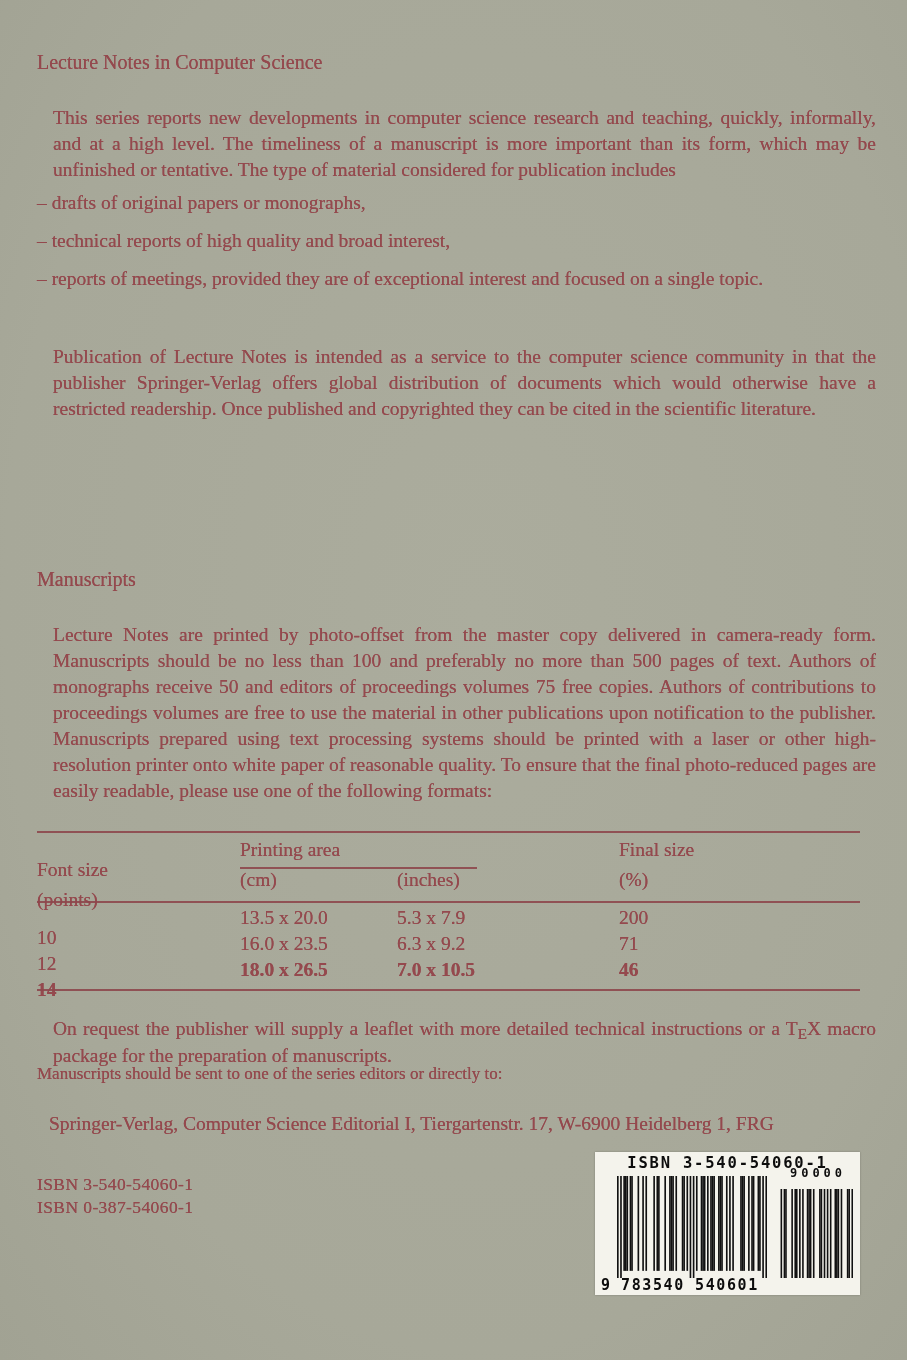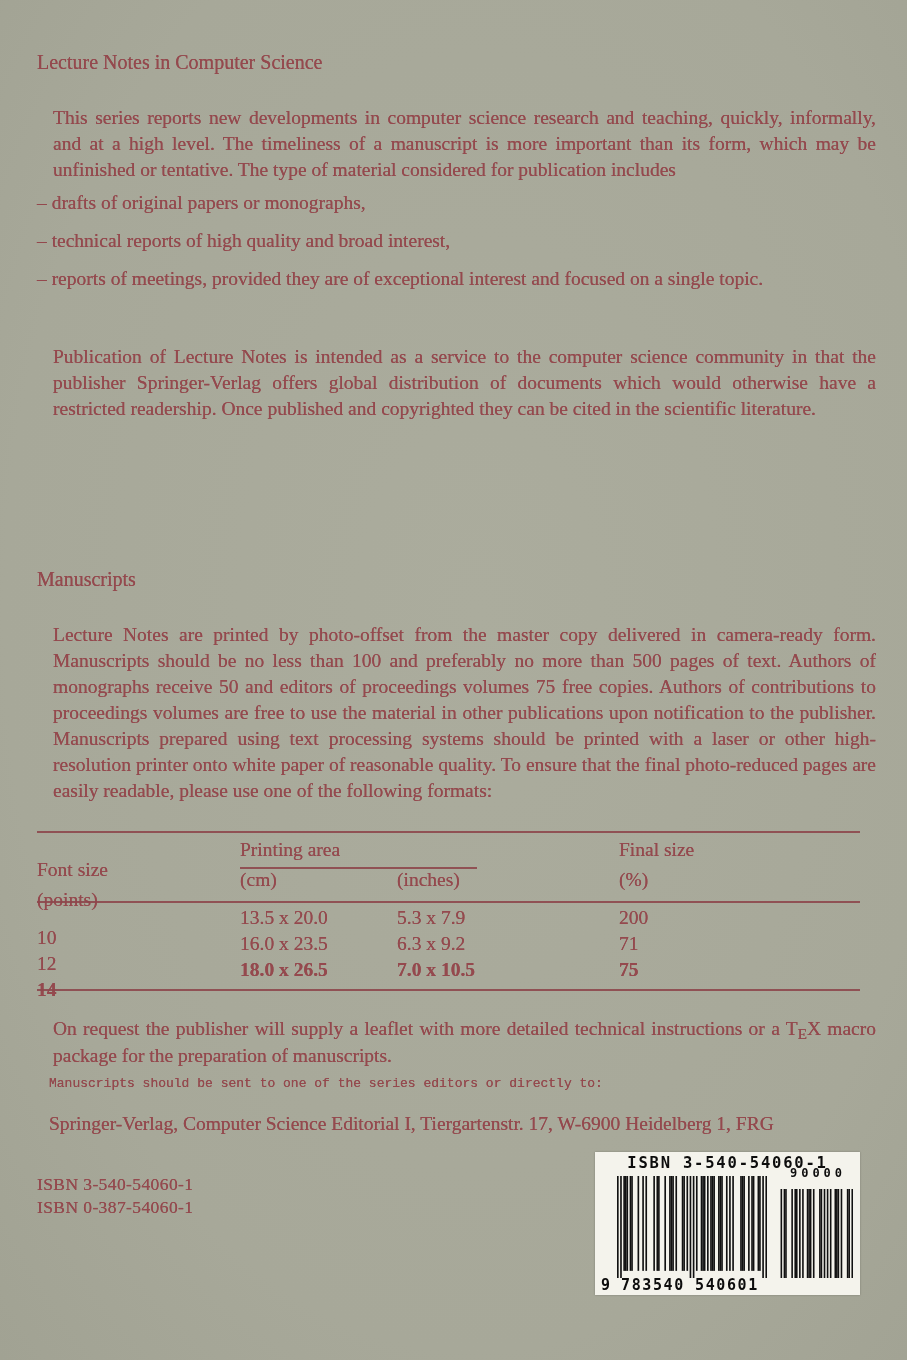--- a/index.html
+++ b/index.html
@@ -58,21 +58,21 @@
   .dr3{top:128px;font-weight:bold;}
   
   .p-tex{top:1000px;}
   .tex-sub{
     display:inline-block;
     font-size:0.78em;
     transform:translateY(0.28em);
     letter-spacing:0;
   }
   .tex-x{letter-spacing:0;}
-  .line-send{left:37px;top:1064px;width:823px;font-size:13px;margin:12px;font-family:Liberation Mono, monospace;}
+  .line-send{left:37px;top:1064px;width:823px;font-size:17px;margin:0;}
   .line-address{left:37px;top:1101px;width:840px;font-size:19.5px;margin:12px;white-space:nowrap;}
   .isbn-block{left:37px;top:1173px;font-size:17.5px;line-height:23px;letter-spacing:0.4px;}
   
   .barcode-box{
     left:595px;top:1152px;width:265px;height:143px;
     background:#f4f3ec;
     box-shadow:0 0 2px rgba(0,0,0,0.25);
   }
   .bc-mono{
     font-family:"DejaVu Sans Mono", monospace;
@@ -134,21 +134,21 @@
     <div class="cell txt col4 dr1">200</div>
 
     <div class="cell txt col1 dr2">12</div>
     <div class="cell txt col2 dr2">16.0 x 23.5</div>
     <div class="cell txt col3 dr2">6.3 x 9.2</div>
     <div class="cell txt col4 dr2">71</div>
 
     <div class="cell txt col1 dr3">14</div>
     <div class="cell txt col2 dr3">18.0 x 26.5</div>
     <div class="cell txt col3 dr3">7.0 x 10.5</div>
-    <div class="cell txt col4 dr3">75</div>
+    <div class="cell txt col4 dr3">46</div>
 
     <div class="rule rule-bottom"></div>
   </div>
 
   <p class="abs txt para p-tex"><span>On request the publisher will supply a leaflet with more detailed technical instructions or a T</span><span class="tex-sub">E</span><span class="tex-x">X macro package for the preparation of manuscripts.</span></p>
 
   <p class="abs txt line-send">Manuscripts should be sent to one of the series editors or directly to:</p>
 
   <p class="abs txt line-address">Springer-Verlag, Computer Science Editorial I, Tiergartenstr. 17, W-6900 Heidelberg 1, FRG</p>
 

